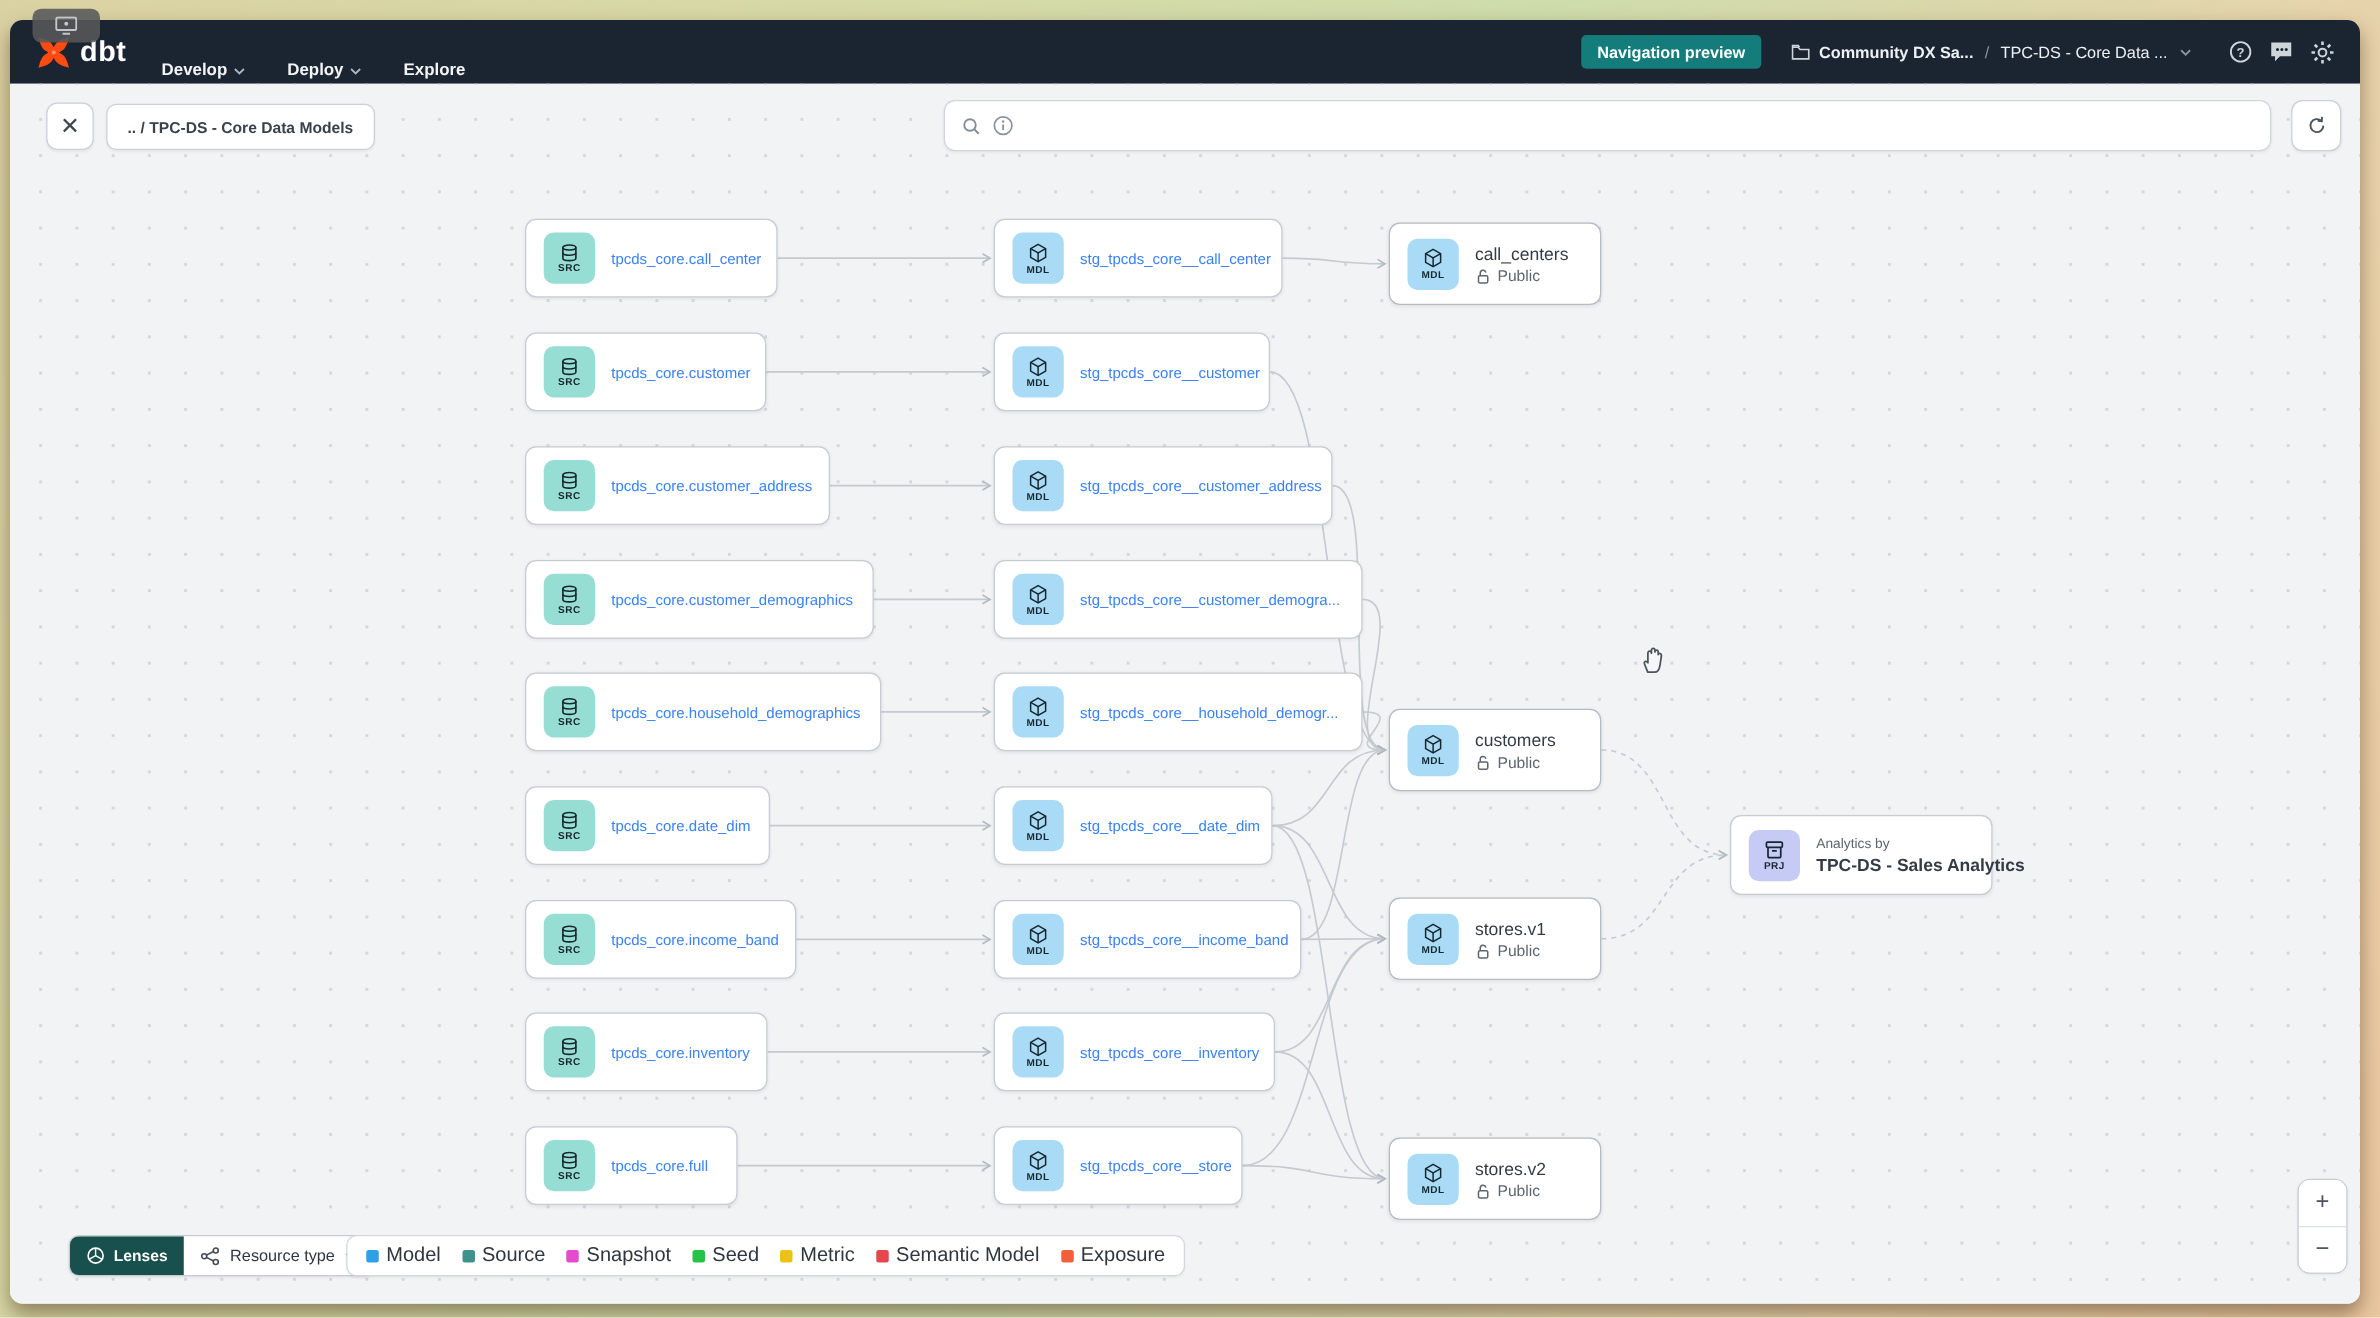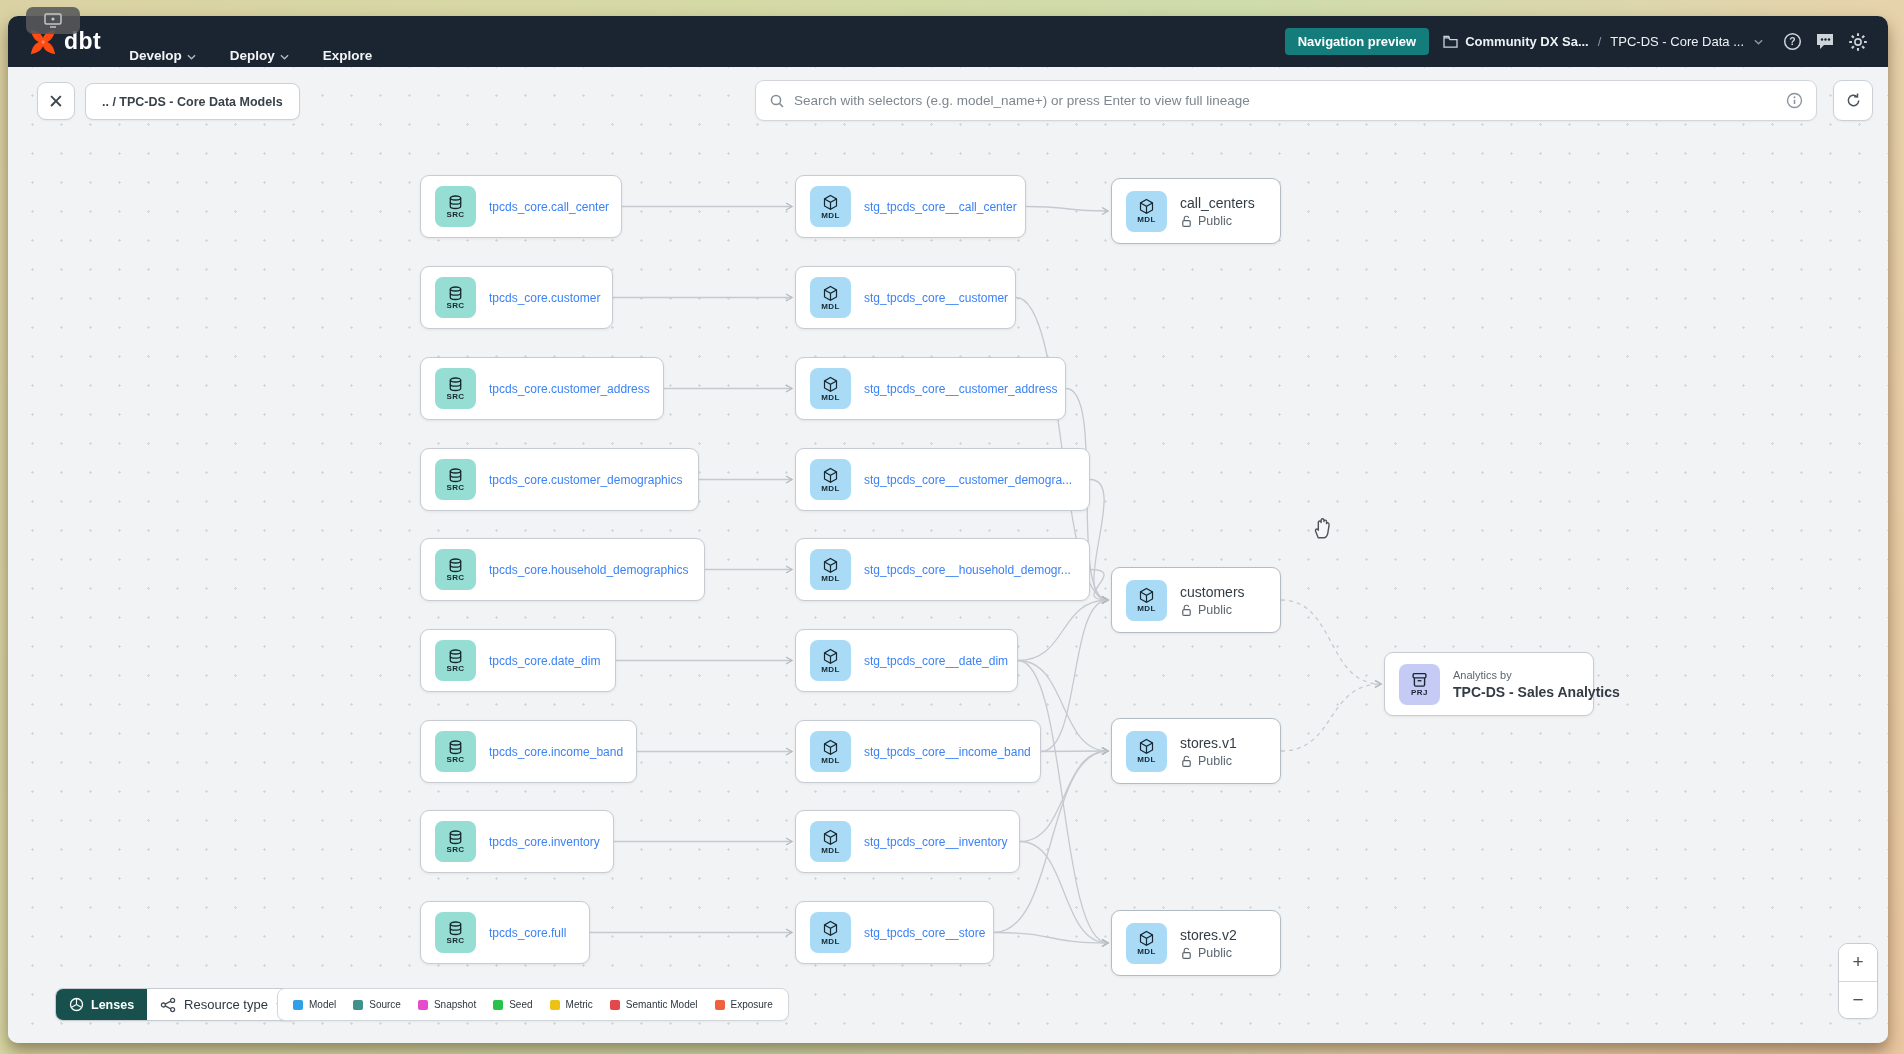--- a/index.html
+++ b/index.html
@@ -20,21 +20,21 @@
     box-shadow:0 8px 16px rgba(70,45,20,.5);
     display:flex; flex-direction:column;
   }
   
   .navbar{ height:51px; flex:0 0 51px; background:#1b2531; display:flex; align-items:center; padding:0 20px 0 20px; }
   .brand{ display:flex; align-items:center; gap:6px; margin-right:28px; }
   .brand-text{ color:#fff; font-weight:bold; font-size:23px; letter-spacing:.5px; }
   .nav-menu{ display:flex; align-items:center; gap:34px; }
   .nav-item{ color:#f2f4f6; font-size:13.5px; font-weight:bold; display:flex; align-items:center; gap:5px; cursor:pointer;margin-top:28px; }
   .nav-item svg{ margin-top:2px; }
-  .nav-right{ margin-left:auto; display:flex; align-items:center; gap:14px; }
+  .nav-right{ margin-left:auto; display:flex; align-items:center; gap:24px; }
   .preview-btn{ background:#157c7c; color:#fff; font-size:13px; font-weight:bold; padding:6px 13px; border-radius:4px; border:none; cursor:pointer; font-family:inherit; }
   .crumb{ display:flex; align-items:center; gap:7px; color:#eef1f4; font-size:13px; }
   .crumb .proj{ font-weight:bold; }
   .crumb .sep{ color:#8b95a0; padding:0 2px; }
   .nav-icons{ display:flex; align-items:center; gap:13px; margin-left:6px; }
   .nav-icon{ cursor:pointer; display:flex; align-items:center; }
   
   .canvas{
     position:relative; flex:1 1 auto; background:#f2f3f5;
     background-image:radial-gradient(#d6d7da 1.2px, transparent 1.3px);
@@ -90,21 +90,21 @@
     border-radius:8px; overflow:hidden; border:1px solid #c6ccd2; background:#fff;
     box-shadow:0 1px 2px rgba(20,30,40,.06); cursor:pointer;
   }
   .lens-seg{ background:#17504c; color:#fff; font-size:12.5px; font-weight:bold; display:flex; align-items:center; gap:7px; padding:0 13px; }
   .res-seg{ display:flex; align-items:center; gap:8px; padding:0 13px; font-size:13px; color:#2f373f; font-weight:500; }
   .legend-box{
     position:absolute; left:269px; top:921px; height:33px; background:#fff; border:1px solid #d3d7db;
     border-radius:8px; display:flex; align-items:center; padding:0 15px; gap:17px;
     box-shadow:0 1px 2px rgba(20,30,40,.05);
   }
-  .legend-item{ display:flex; align-items:center; gap:6px; font-size:10px; color:#2e363e; font-weight:500; white-space:nowrap; }
+  .legend-item{ display:flex; align-items:center; gap:6px; font-size:16px; color:#2e363e; font-weight:500; white-space:nowrap; }
   .legend-swatch{ width:10px; height:10px; border-radius:2px; display:inline-block; }
   .zoom-ctl{
     position:absolute; left:1830px; top:876px; width:40px; height:76px; background:#fff;
     border:1px solid #c6ccd2; border-radius:10px; display:flex; flex-direction:column; overflow:hidden;
     box-shadow:0 1px 2px rgba(20,30,40,.06);
   }
   .zoom-btn{ flex:1; display:flex; align-items:center; justify-content:center; font-size:19px; color:#4a525a; cursor:pointer; background:#fff; border:none; font-family:inherit; }
   .zoom-btn:first-child{ border-bottom:1px solid #d4d8dc; }
 </style>
 </head>
@@ -580,21 +580,20 @@
         </div>
       </div>
 
     <div class="sq-btn close-btn">✕</div>
     <div class="lineage-chip">.. / TPC-DS - Core Data Models</div>
     <div class="search-wrap">
       <svg width="16" height="16" viewBox="0 0 16 16">
         <circle cx="7" cy="7" r="4.6" fill="none" stroke="#848d95" stroke-width="1.5"></circle>
         <line x1="10.4" y1="10.4" x2="14" y2="14" stroke="#848d95" stroke-width="1.5"></line>
       </svg>
-      <input type="text" placeholder="Search with selectors (e.g. model_name+) or press Enter to view full lineage" style="">
       <svg width="17" height="17" viewBox="0 0 16 16">
         <circle cx="8" cy="8" r="6.6" fill="none" stroke="#8a939b" stroke-width="1.3"></circle>
         <line x1="8" y1="7.2" x2="8" y2="11.3" stroke="#8a939b" stroke-width="1.4"></line>
         <circle cx="8" cy="4.9" r=".9" fill="#8a939b"></circle>
       </svg>
     </div>
     <div class="sq-btn refresh-btn">
       <svg width="17" height="17" viewBox="0 0 18 18">
         <path d="M14.5 9 a5.5 5.5 0 1 1 -1.8 -4.1" fill="none" stroke="#4a525a" stroke-width="1.6"></path>
         <polyline points="13.3,1.6 13.2,5.2 9.7,5" fill="none" stroke="#4a525a" stroke-width="1.6"></polyline>

